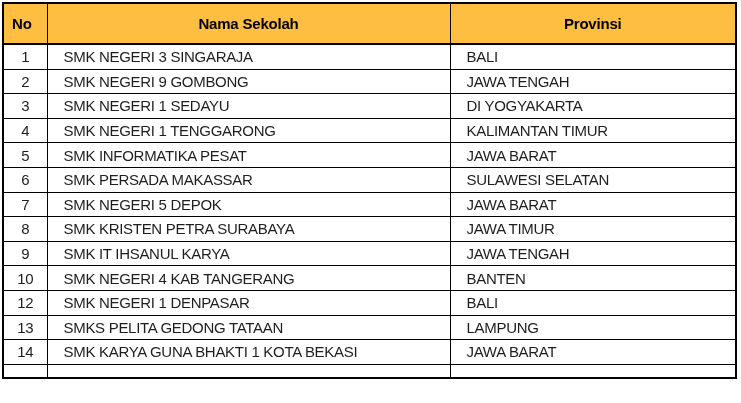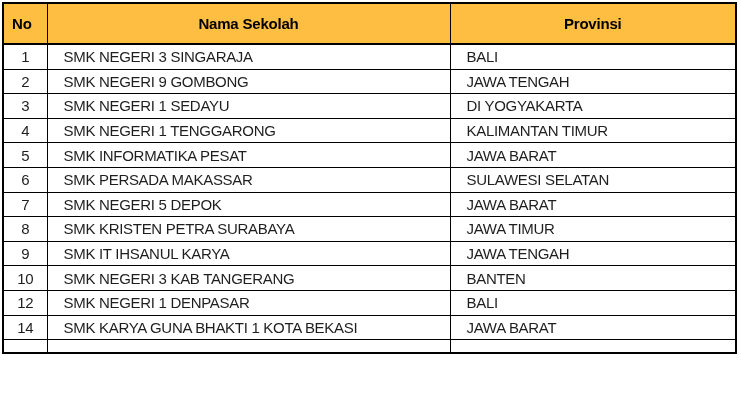--- a/index.html
+++ b/index.html
@@ -136,30 +136,35 @@
 
   <tr>
     <td class="col-no">9</td>
     <td class="col-school">SMK IT IHSANUL KARYA</td>
     <td class="col-province">JAWA TENGAH</td>
   </tr>
 
 
   <tr>
     <td class="col-no">10</td>
-    <td class="col-school">SMK NEGERI 3 KAB TANGERANG</td>
+    <td class="col-school">SMK NEGERI 4 KAB TANGERANG</td>
     <td class="col-province">BANTEN</td>
   </tr>
 
   <tr>
     <td class="col-no">12</td>
     <td class="col-school">SMK NEGERI 1 DENPASAR</td>
     <td class="col-province">BALI</td>
   </tr>
 
+  <tr>
+    <td class="col-no">13</td>
+    <td class="col-school">SMKS PELITA GEDONG TATAAN</td>
+    <td class="col-province">LAMPUNG</td>
+  </tr>
 
   <tr>
     <td class="col-no">14</td>
     <td class="col-school">SMK KARYA GUNA BHAKTI 1 KOTA BEKASI</td>
     <td class="col-province">JAWA BARAT</td>
   </tr>
 
 
   <tr class="partial-row">
     <td class="col-no"></td>

